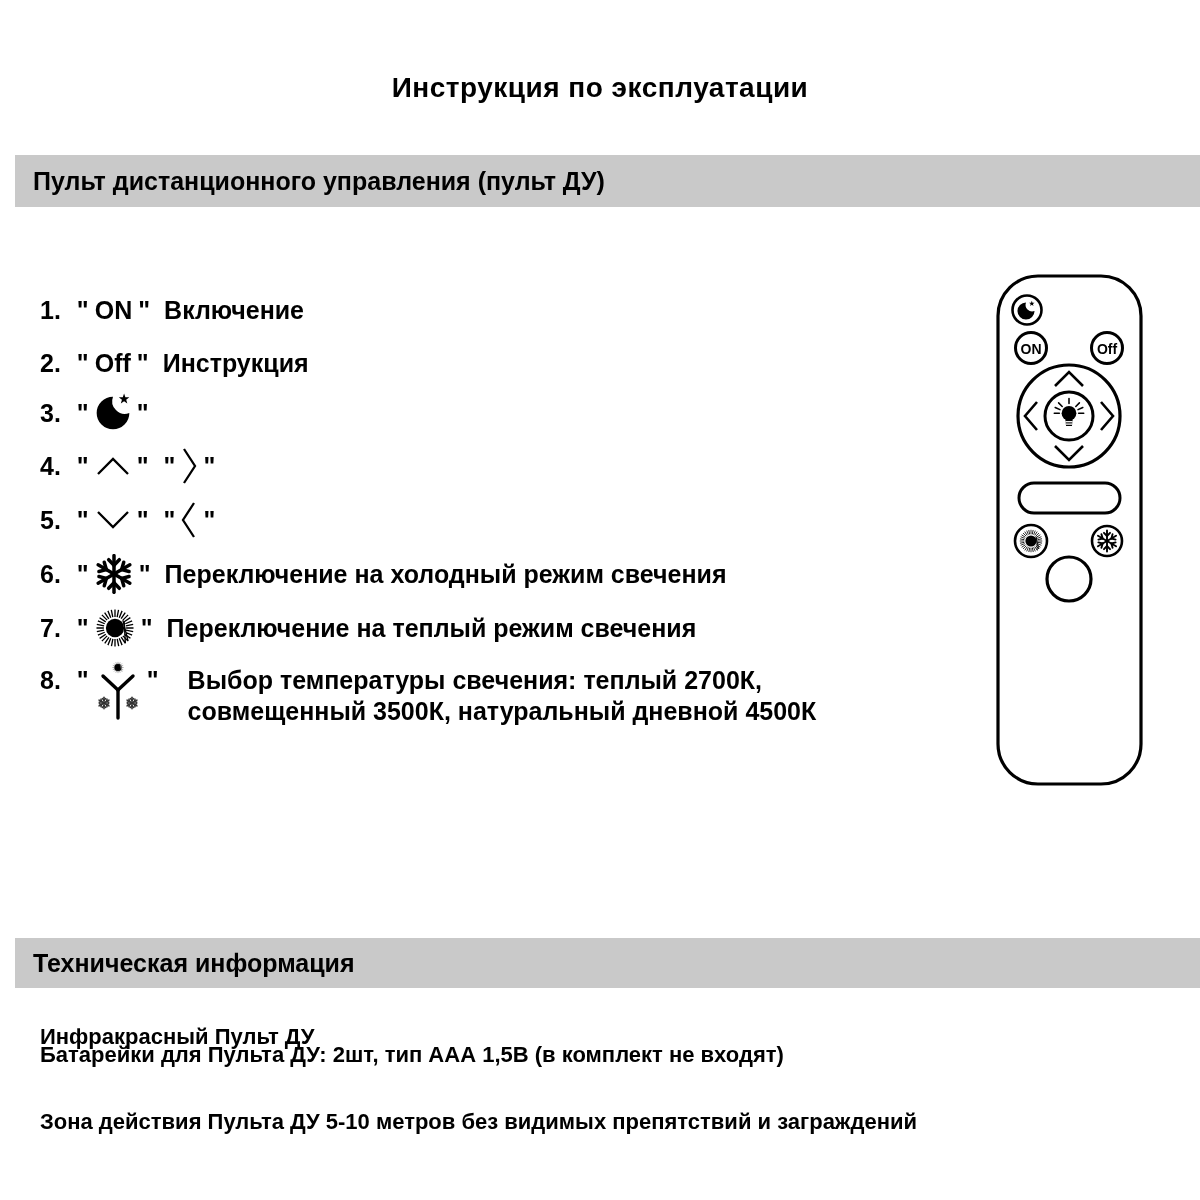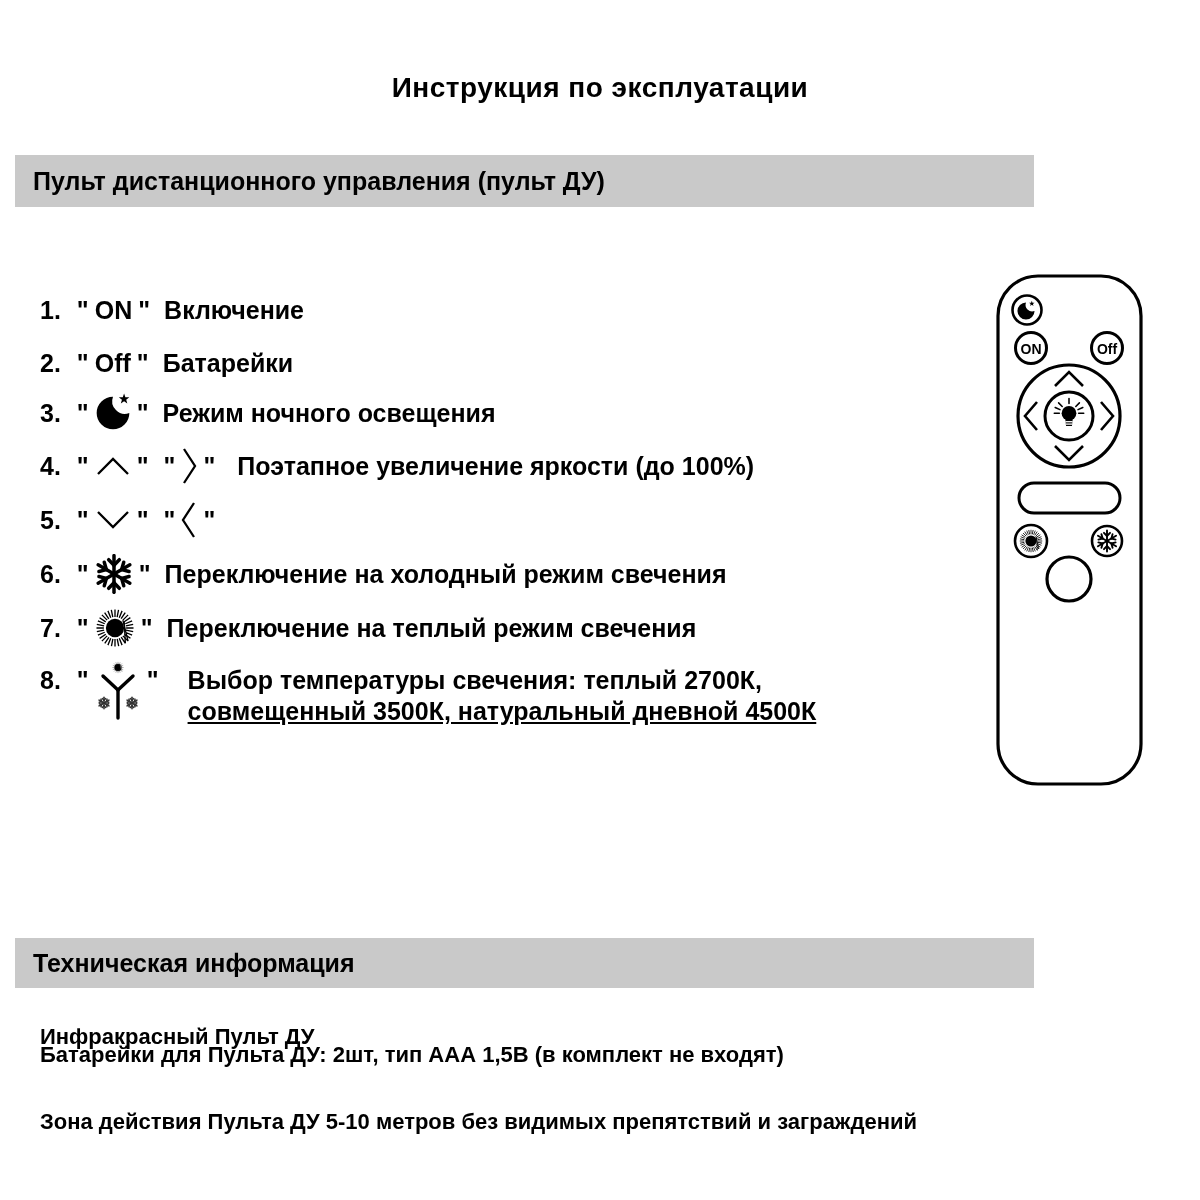--- a/index.html
+++ b/index.html
@@ -3,37 +3,37 @@
 <meta charset="utf-8">
 <style>
   html,body{margin:0;padding:0;}
   body{
     width:1200px;height:1200px;background:#ffffff;position:relative;
     font-family:"Liberation Sans",sans-serif;font-weight:bold;color:#000;
     overflow:hidden;
   }
   .abs{position:absolute;}
   .title{top:72px;left:0;width:1200px;text-align:center;font-size:28px;letter-spacing:0.5px;}
-  .bar{background:#c9c9c9;left:15px;width:1019px;display:flex;align-items:center;
+  .bar{background:#c9c9c9;left:15px;width:1185px;display:flex;align-items:center;
        padding-left:18px;box-sizing:border-box;font-size:25px;}
   #bar-remote{top:155px;height:52px;}
   #bar-tech{top:938px;height:50px;}
   .item{left:40px;height:44px;display:flex;align-items:center;font-size:25px;white-space:nowrap;}
   .num{margin-right:11px;}
   .q{margin:0 5px;}
   .label{margin-left:9px;text-align:right;}
   .label-wide{margin-left:17px;}
   .icon{display:block;}
   .keytxt{margin:0 1px;}
   .item8{align-items:flex-start;}
   .item8 .num,.item8 .q{line-height:32px;}
   .lbl8{margin-left:24px;}
   .lbl8 span{display:block;}
   .lbl8 .l1{line-height:32px;}
-  .lbl8 .l2{line-height:30px;text-decoration:underline;}
+  .lbl8 .l2{line-height:30px;}
   .tech-line{left:40px;font-size:22px;height:30px;line-height:30px;white-space:nowrap;}
   svg text{font-family:"Liberation Sans",sans-serif;font-weight:bold;}
   .second-q{margin-left:10px;}
 </style>
 </head>
 <body>
 
 <svg width="0" height="0" style="position:absolute" aria-hidden="true">
   <defs>
     <g id="moon-shape">
@@ -76,46 +76,44 @@
   <span class="keytxt">ON</span>
   <span class="q">"</span>
   <span class="label">Включение</span>
 </div>
 
 <div class="abs item" style="top:341px">
   <span class="num">2.</span>
   <span class="q">"</span>
   <span class="keytxt">Off</span>
   <span class="q">"</span>
-  <span class="label">Батарейки</span>
+  <span class="label">Инструкция</span>
 </div>
 
 <div class="abs item" style="top:391px">
   <span class="num">3.</span>
   <span class="q">"</span>
   <svg class="icon" width="38" height="40" viewBox="-12 -13 24 26">
     <use href="#moon-shape" transform="scale(1.18)" fill="#000"></use>
   </svg>
   <span class="q">"</span>
-  <span class="label">Режим ночного освещения</span>
 </div>
 
 <div class="abs item" style="top:444px">
   <span class="num">4.</span>
   <span class="q">"</span>
   <svg class="icon" width="38" height="24" viewBox="0 0 38 24">
     <polyline points="4,20 19,5 34,20" fill="none" stroke="#000" stroke-width="2.3"></polyline>
   </svg>
   <span class="q">"</span>
   <span class="q second-q">"</span>
   <svg class="icon" width="18" height="42" viewBox="0 0 18 42">
     <polyline points="4,4 15,21 4,38" fill="none" stroke="#000" stroke-width="2.3"></polyline>
   </svg>
   <span class="q">"</span>
-  <span class="label-wide">Поэтапное увеличение яркости (до 100%)</span>
 </div>
 
 <div class="abs item" style="top:498px">
   <span class="num">5.</span>
   <span class="q">"</span>
   <svg class="icon" width="38" height="24" viewBox="0 0 38 24">
     <polyline points="4,4 19,19 34,4" fill="none" stroke="#000" stroke-width="2.3"></polyline>
   </svg>
   <span class="q">"</span>
   <span class="q second-q">"</span>

